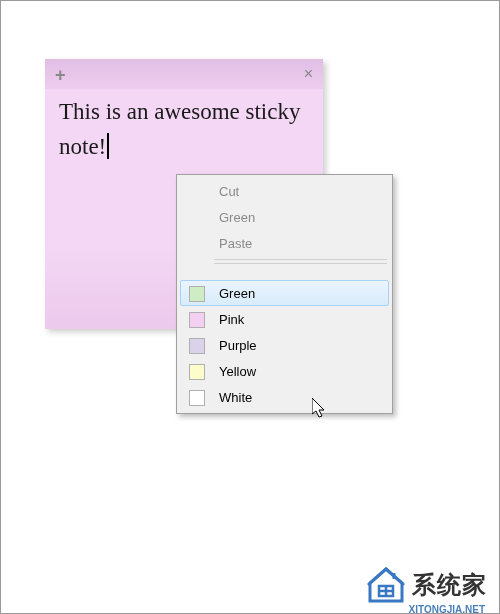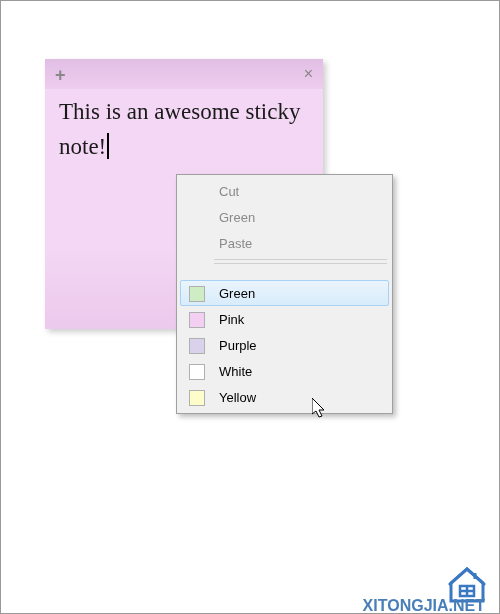--- a/index.html
+++ b/index.html
@@ -118,21 +118,21 @@
     .wm-text {
       font-size: 24px;
       font-weight: bold;
       color: #333;
       letter-spacing: 1px;
     }
     .wm-url {
       position: absolute;
       bottom: -2px;
       right: 14px;
-      font-size: 16px;
+      font-size: 10px;
       color: #497fb8;
       font-weight: bold;
     }
   </style>
 </head>
 <body>
 
 <div class="sticky-note">
   <div class="note-header">
     <span class="add-btn">+</span>
@@ -162,37 +162,38 @@
       </div>
       <div class="menu-item">
         <span class="color-swatch" style="background: rgb(243, 208, 242);"></span>
         <span>Pink</span>
       </div>
       <div class="menu-item">
         <span class="color-swatch" style="background: rgb(217, 210, 234);"></span>
         <span>Purple</span>
       </div>
       <div class="menu-item">
+        <span class="color-swatch" style="background: rgb(253, 252, 203);"></span>
+        <span>Yellow</span>
+      </div>
+      <div class="menu-item">
         <span class="color-swatch" style="background: rgb(255, 255, 255);"></span>
         <span>White</span>
-      </div>
-      <div class="menu-item">
-        <span class="color-swatch" style="background: rgb(253, 252, 203);"></span>
-        <span>Yellow</span>
       </div>
     </div>
 </div>
 
 <svg class="cursor-arrow" width="18" height="22" viewBox="0 0 18 22">
   <path d="M0 0 L0 16 L4 13 L7 19 L10 18 L7 12 L12 12 Z" fill="#fff" stroke="#000" stroke-width="1"></path>
 </svg>
 
 <div class="watermark">
   <svg width="40" height="36" viewBox="0 0 40 36">
     <path d="M20 2 L36 16 L36 34 L4 34 L4 16 Z" fill="none" stroke="#3a78c3" stroke-width="3"></path>
     <path d="M2 18 L20 2 L38 18" fill="none" stroke="#3a78c3" stroke-width="3"></path>
     <rect x="13" y="19" width="14" height="10" fill="none" stroke="#3a78c3" stroke-width="2.5"></rect>
     <line x1="20" y1="19" x2="20" y2="29" stroke="#3a78c3" stroke-width="2.5"></line>
     <line x1="13" y1="24" x2="27" y2="24" stroke="#3a78c3" stroke-width="2.5"></line>
     <line x1="28" y1="6" x2="28" y2="12" stroke="#3a78c3" stroke-width="3"></line>
   </svg>
+  <span class="wm-text">系统家</span>
 </div>
 <div class="wm-url">XITONGJIA.NET</div>
 
 </body></html>

